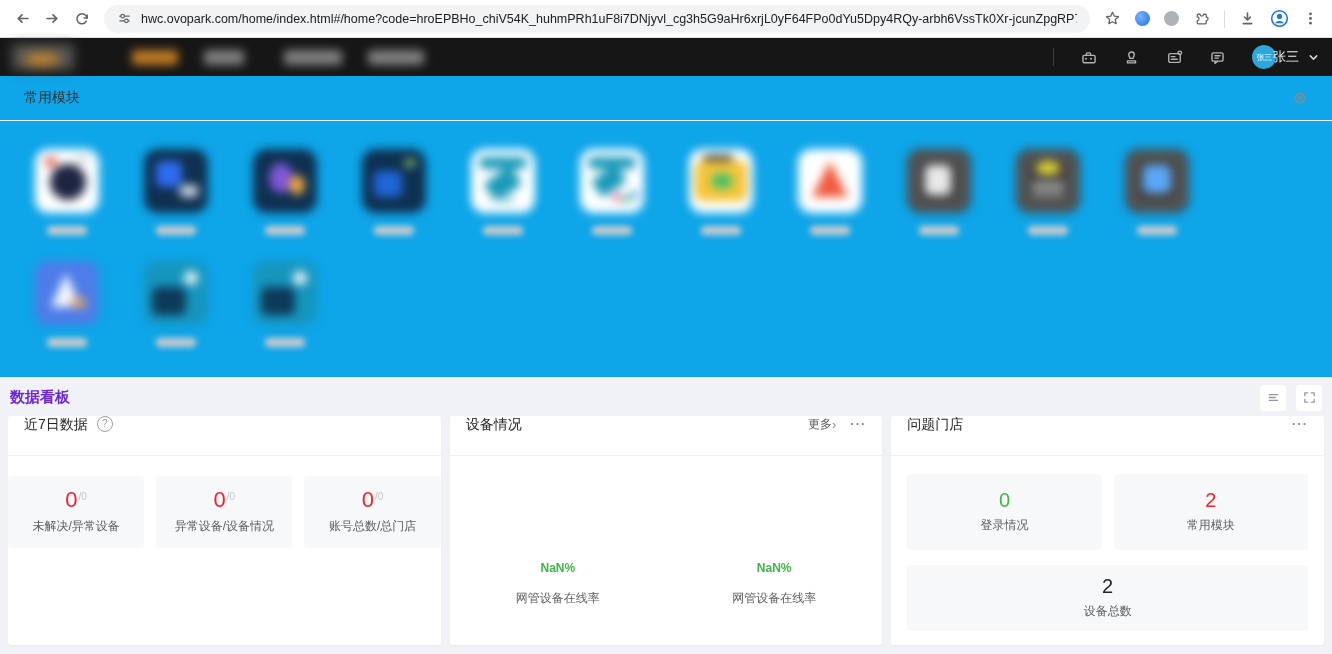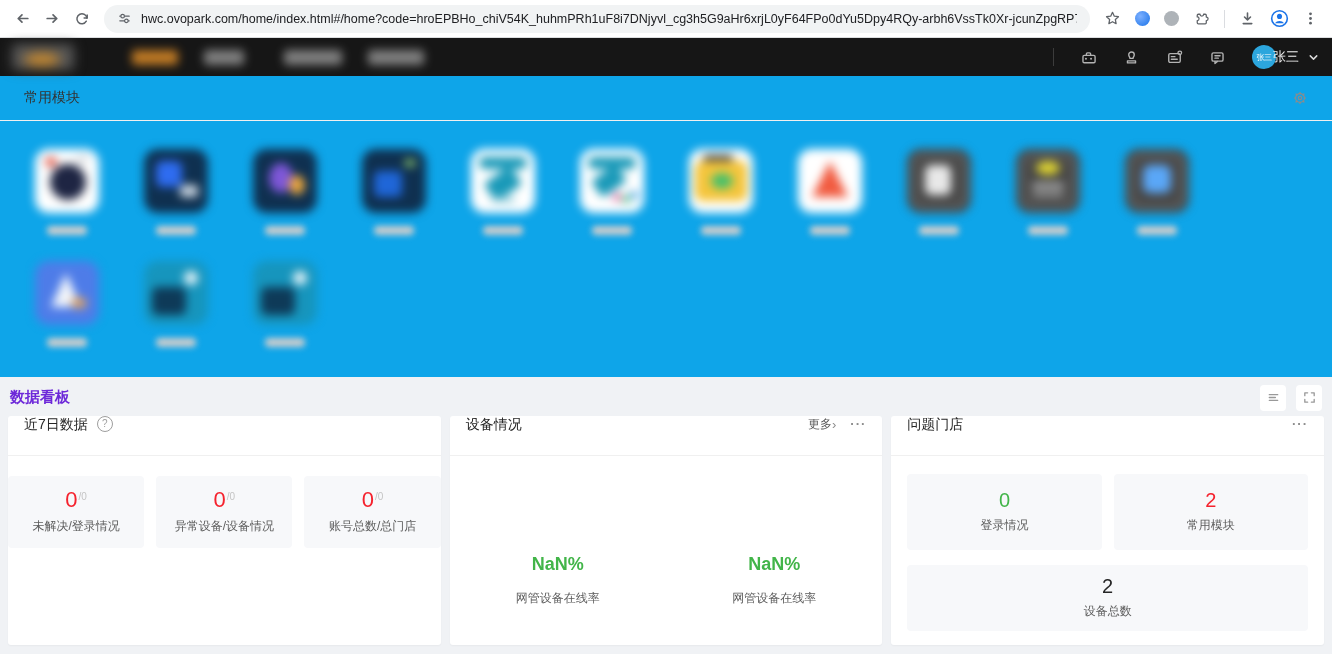--- a/index.html
+++ b/index.html
@@ -59,21 +59,21 @@
   .card-header .dots.solo{margin-left:auto}
 
   .card1-body{padding:20px 0 0;display:flex;gap:12px}
   .statbox{flex:1;height:72px;background:#f7f8fa;border-radius:4px;display:flex;flex-direction:column;align-items:center;justify-content:center}
   .num{font-size:22px;line-height:1}
   .num .sub{font-size:10px;color:#c4c4c4;margin-left:1px;vertical-align:7px}
   .lbl{font-size:12px;color:#5c5c5c;margin-top:7px}
 
   .card2-body{flex:1;display:flex;padding-bottom:38px}
   .devcol{flex:1;display:flex;flex-direction:column;align-items:center;justify-content:flex-end}
-  .devval{font-size:18px;font-weight:bold}
+  .devval{font-size:12px;font-weight:bold}
   .devlbl{font-size:12px;color:#5c5c5c;margin-top:15px}
 
   .card3-body{padding:18px 16px 0}
   .loginrow{display:flex;gap:12px}
   .loginbox{flex:1;height:76px;background:#f7f8fa;border-radius:4px;display:flex;flex-direction:column;align-items:center;justify-content:center}
   .loginbox .num{font-size:20px}
   .totalbox{margin-top:15px;height:66px;background:#f7f8fa;border-radius:4px;display:flex;flex-direction:column;align-items:center;justify-content:center}
   .totalbox .num{font-size:20px}
 </style>
 </head>
@@ -310,21 +310,21 @@
   <div class="cards">
 
     <div class="card">
       <div class="card-header">
         <span class="card-title">近7日数据</span>
         <span class="help">?</span>
       </div>
       <div class="card1-body">
         <div class="statbox">
           <div class="num"><span style="color: rgb(245, 34, 45);">0</span><span class="sub">/0</span></div>
-          <div class="lbl">未解决/登录情况</div>
+          <div class="lbl">未解决/异常设备</div>
         </div>
         <div class="statbox">
           <div class="num"><span style="color: rgb(245, 34, 45);">0</span><span class="sub">/0</span></div>
           <div class="lbl">异常设备/设备情况</div>
         </div>
         <div class="statbox">
           <div class="num"><span style="color: rgb(245, 34, 45);">0</span><span class="sub">/0</span></div>
           <div class="lbl">账号总数/总门店</div>
         </div>
       </div>

